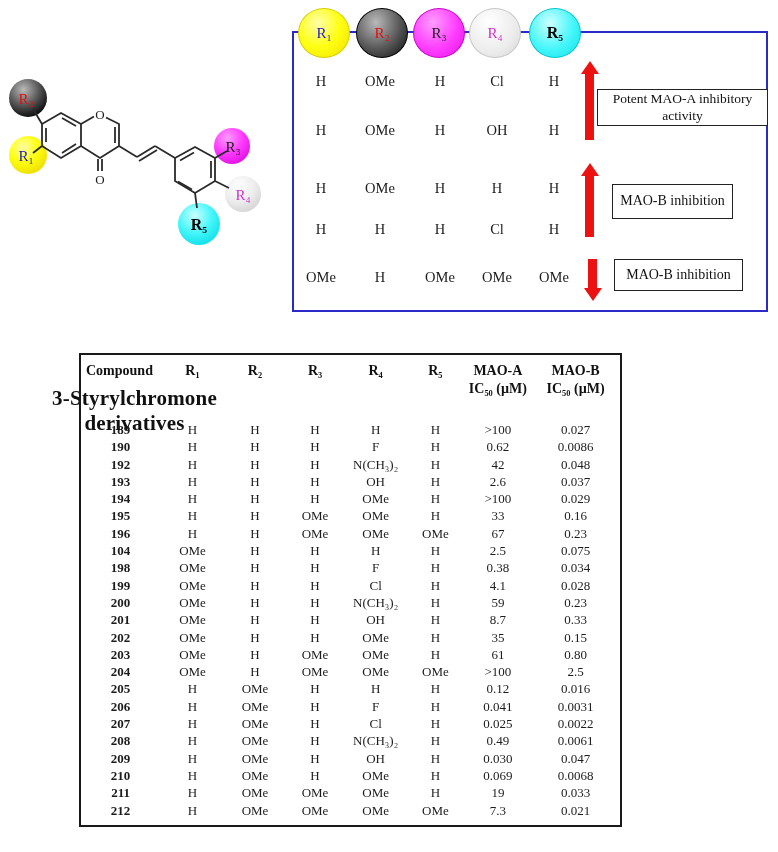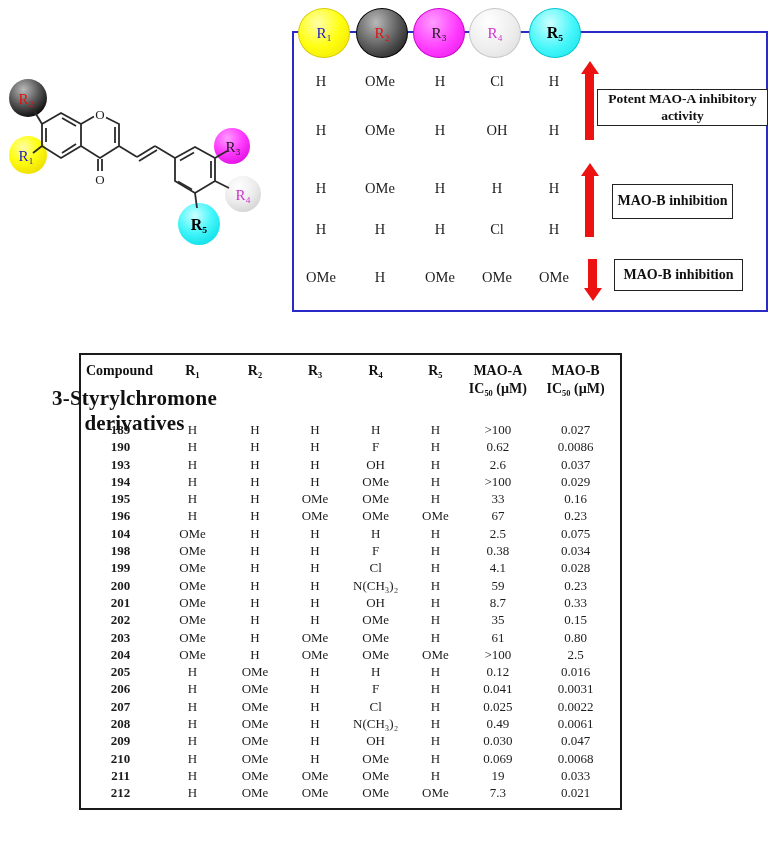--- a/index.html
+++ b/index.html
@@ -34,21 +34,21 @@
        border-left:9px solid transparent; border-right:9px solid transparent;
        border-top:13px solid #ec1212; }
   #a1s { left:291px; top:40px;  height:67px; }
   #a1h { left:287px; top:28px; }
   #a2s { left:291px; top:142px; height:62px; }
   #a2h { left:287px; top:130px; }
   #a3s { left:294px; top:226px; height:29px; }
   #a3h { left:290px; top:255px; }
 
   .ann-box { position:absolute; border:1.5px solid #222; background:#fff;
-             text-align:center; color:#111;font-weight:bold; }
+             text-align:center; color:#111; }
   #ann1 { left:303px; top:56px; width:171px; height:37px; font-size:13.5px; padding-top:1px; line-height:16.5px; }
   #ann2 { left:318px; top:151px; width:121px; height:35px; font-size:14px; line-height:32px; }
   #ann3 { left:320px; top:226px; width:129px; height:32px; font-size:14px; line-height:29px; }
 
   
   .table-wrap { position:absolute; left:67px; top:353px; width:555px;padding-left:12px; }
   table { width:100%; border-collapse:collapse; table-layout:fixed;
           border:2px solid #1a1a1a; }
   th { font-size:14px; font-weight:bold; color:#111; vertical-align:top;
        padding-top:8px; text-align:center; height:58px; }
@@ -252,20 +252,30 @@
     <td>H</td>
     <td>H</td>
     <td>H</td>
     <td>F</td>
     <td>H</td>
     <td>0.62</td>
     <td>0.0086</td>
   </tr>
 
 
+  <tr>
+    <td class="c-num">192</td>
+    <td>H</td>
+    <td>H</td>
+    <td>H</td>
+    <td>N(CH₃)₂</td>
+    <td>H</td>
+    <td>42</td>
+    <td>0.048</td>
+  </tr>
 
   <tr>
     <td class="c-num">193</td>
     <td>H</td>
     <td>H</td>
     <td>H</td>
     <td>OH</td>
     <td>H</td>
     <td>2.6</td>
     <td>0.037</td>

